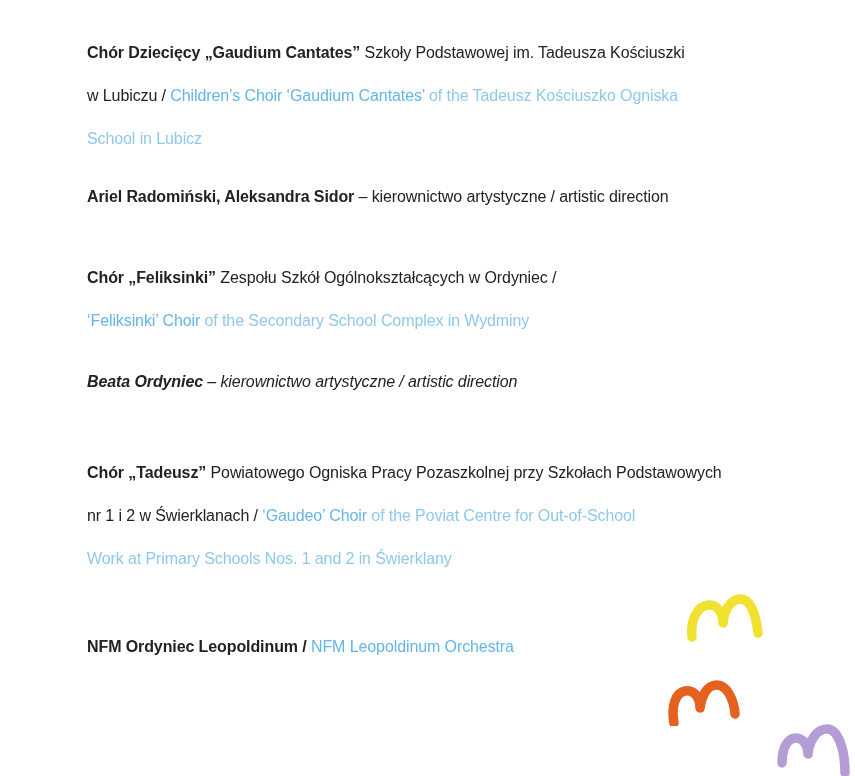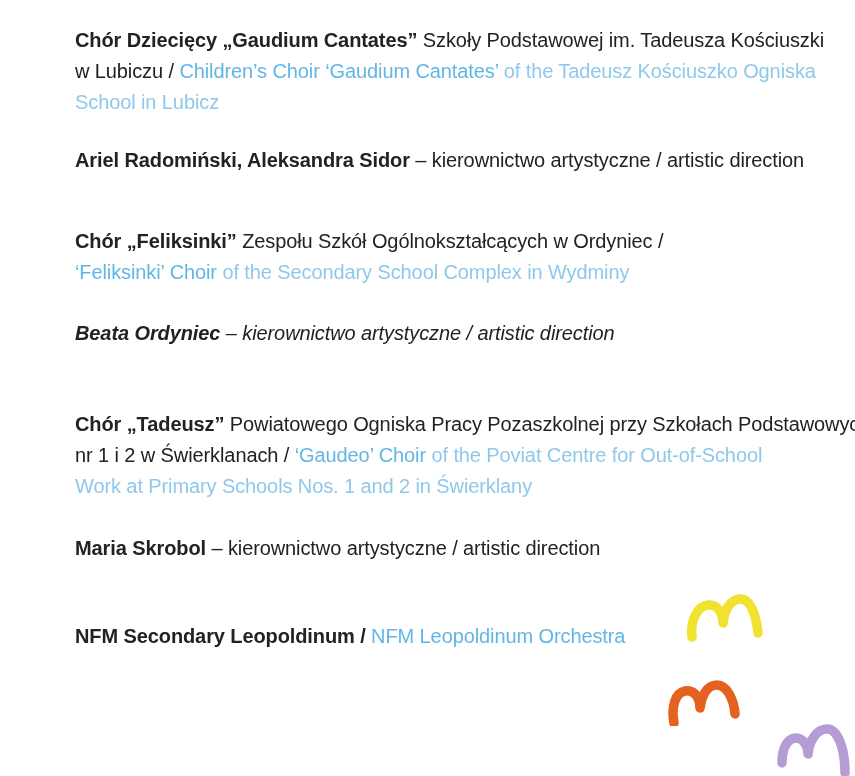--- a/index.html
+++ b/index.html
@@ -11,23 +11,23 @@
     position: relative;
     font-family: "Liberation Sans", sans-serif;
   }
   .content {
     position: absolute;
     left: 75px; top: 25px;
     width: 760px;
   }
   .entry { margin: 0; }
   .line {
-    margin: 0;
+    margin: 12px;
     white-space: pre;
-    font-size: 20px;
+    font-size: 16px;
     line-height: 31px;
     letter-spacing: -0.1px;
   }
   .seg.dark      { color: #242122; font-weight: 400; }
   .seg.bold-dark { color: #242122; font-weight: 700; }
   .seg.blue      { color: #8fc8eb; font-weight: 400; }
   .seg.bold-blue { color: #62b6e6; font-weight: 400; }
 
   .e2 { margin-top: 27px; }
   .e3 { margin-top: 50px; }
@@ -64,26 +64,23 @@
   <section class="entry e4">
     <p class="line"><span class="seg bold-dark">Beata Ordyniec</span><span class="seg dark"> – kierownictwo artystyczne / artistic direction</span></p>
   </section>
 
   <section class="entry e5">
     <p class="line"><span class="seg bold-dark">Chór „Tadeusz”</span><span class="seg dark"> Powiatowego Ogniska Pracy Pozaszkolnej przy Szkołach Podstawowych</span></p>
     <p class="line"><span class="seg dark">nr 1 i 2 w Świerklanach / </span><span class="seg bold-blue">‘Gaudeo’ Choir</span><span class="seg blue"> of the Poviat Centre for Out-of-School</span></p>
     <p class="line"><span class="seg blue">Work at Primary Schools Nos. 1 and 2 in Świerklany</span></p>
   </section>
 
-  <section class="entry e6">
-    <p class="line"><span class="seg bold-dark">Maria Skrobol</span><span class="seg dark"> – kierownictwo artystyczne / artistic direction</span></p>
-  </section>
 
   <section class="entry e7">
-    <p class="line"><span class="seg bold-dark">NFM Secondary Leopoldinum / </span><span class="seg bold-blue">NFM Leopoldinum Orchestra</span></p>
+    <p class="line"><span class="seg bold-dark">NFM Ordyniec Leopoldinum / </span><span class="seg bold-blue">NFM Leopoldinum Orchestra</span></p>
   </section>
 
 </main>
 
 <svg class="squiggle sq-yellow" width="80" height="52" viewBox="0 0 80 52" aria-hidden="true">
   <path d="M7,46 C5,28 13,15 23,14 C33,13 38,23 38,32 C39,21 44,9 55,8 C65,7 71,23 73,42" fill="none" stroke-width="9.5" stroke-linecap="round" stroke-linejoin="round" stroke="#f2e230"></path>
 </svg>
 
 <svg class="squiggle sq-orange" width="78" height="52" viewBox="0 0 78 52" aria-hidden="true">
   <path d="M8,49 C5,33 9,19 19,17 C29,15 34,25 34,34 C35,24 40,11 51,11 C61,11 68,26 69,40" fill="none" stroke-width="9.5" stroke-linecap="round" stroke-linejoin="round" stroke="#e5611f"></path>

